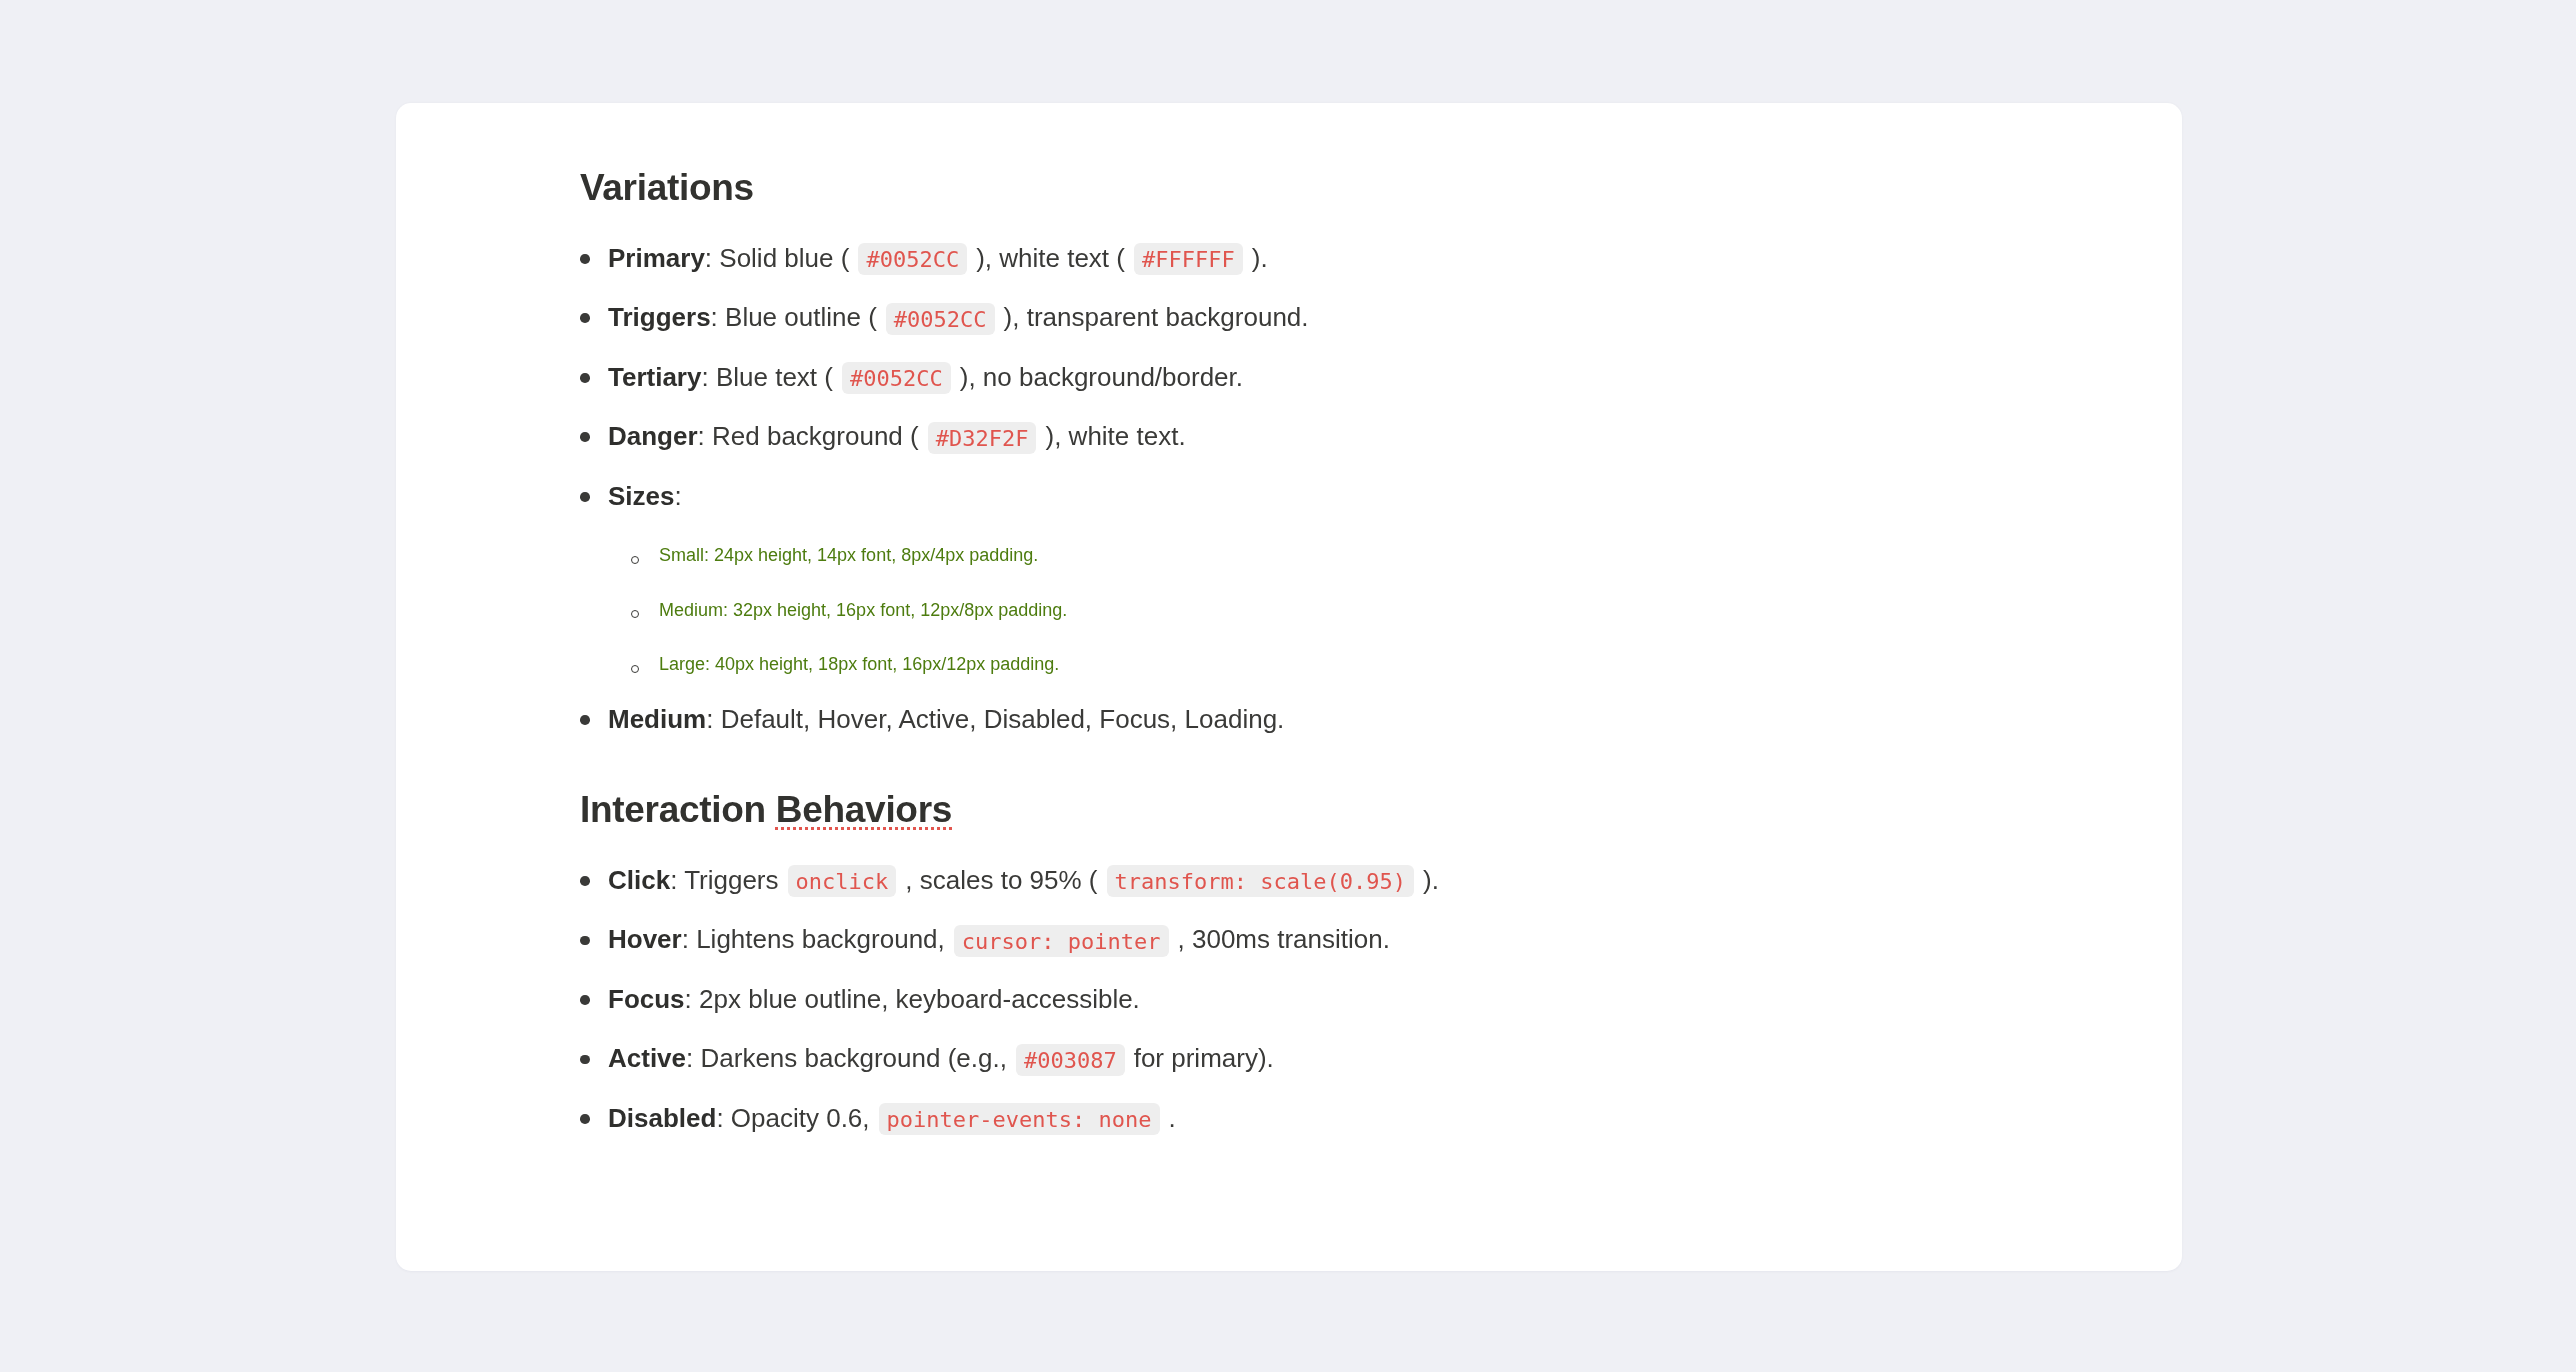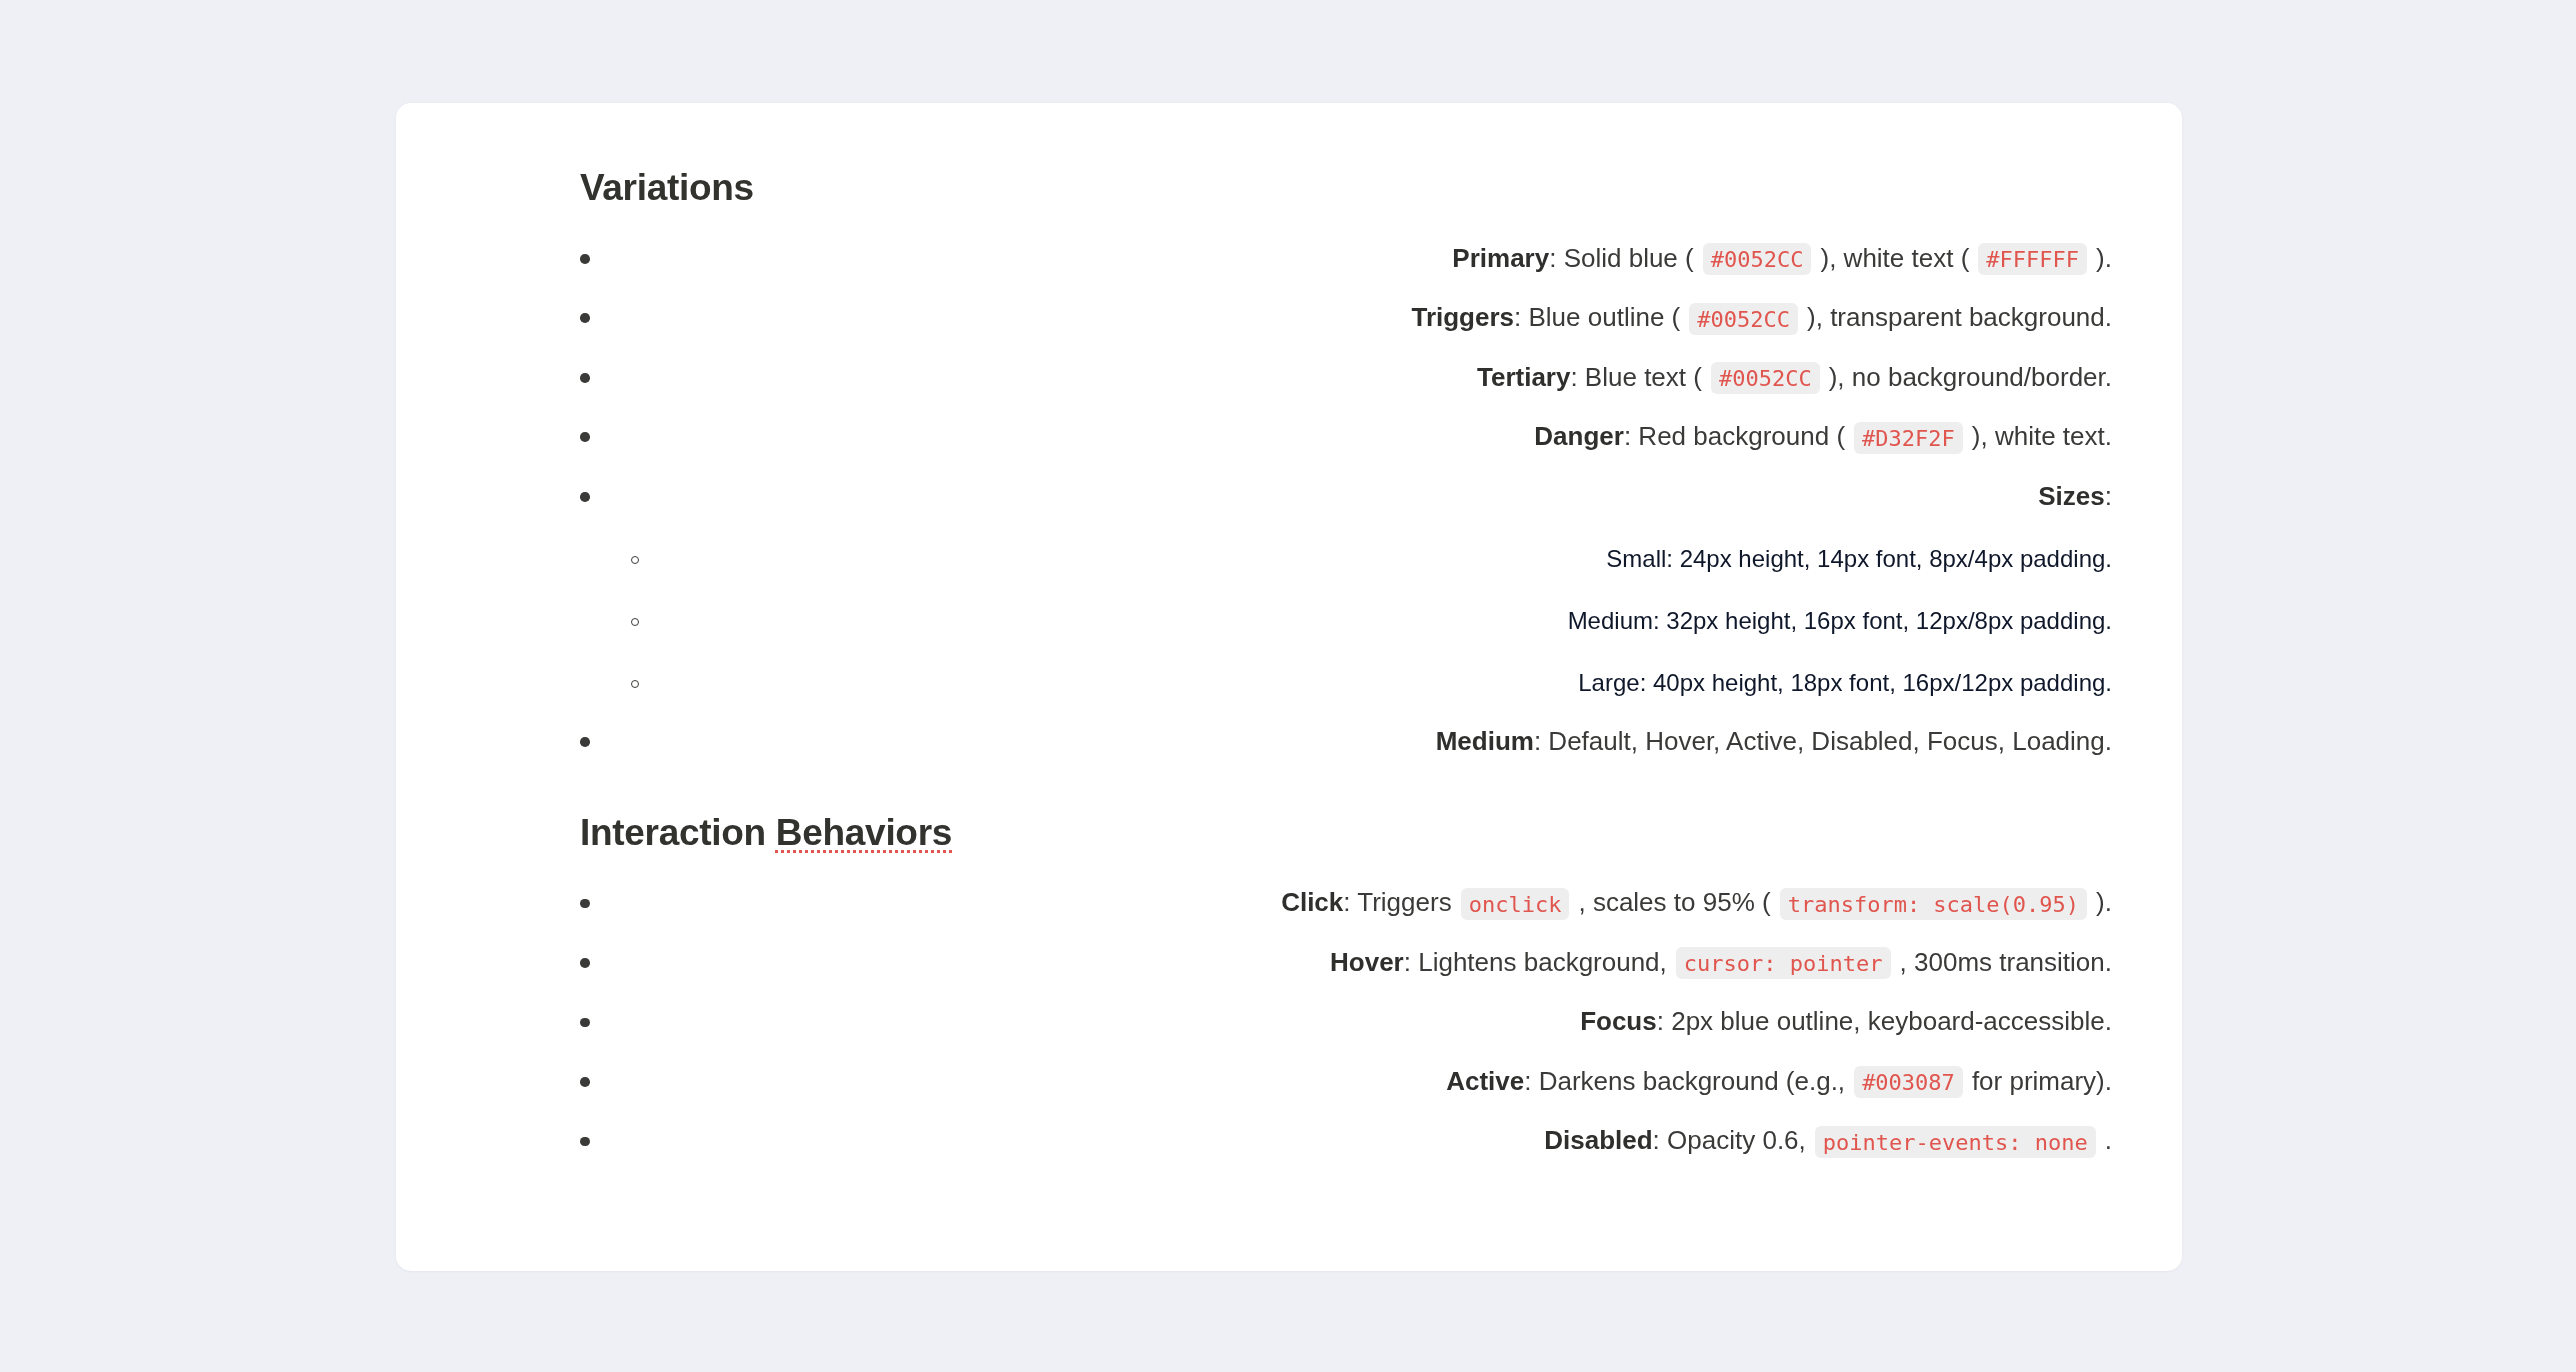--- a/index.html
+++ b/index.html
@@ -54,21 +54,20 @@
     text-decoration-style: dotted;
     text-decoration-color: #e2564f;
     text-decoration-thickness: 2.6px;
     text-underline-offset: 5.3px;
   }
 
   ul.bullets {
     list-style: none;
     margin: 0;
     padding: 0;
-    text-align: right;
   }
 
   ul.bullets > li {
     position: relative;
     padding-left: 28px;
     margin-top: 27px;
     font-size: 26px;
     line-height: 1.25;
     color: #3a3a38;
   }
@@ -90,23 +89,23 @@
     list-style: none;
     margin: 0;
     padding: 0;
   }
 
   ul.sub-bullets > li {
     position: relative;
     padding-left: 28px;
     margin-top: 32px;
     margin-left: 23px;
-    font-size: 24px;
+    font-size: 18px;
     line-height: 1.25;
-    color: #0f172a;
+    color: #4d7c0f;
   }
   ul.sub-bullets > li:first-child {
     margin-top: 32px;
   }
 
   ul.sub-bullets > li > .marker-hollow {
     position: absolute;
     left: 0;
     top: 11.4px;
     width: 8px;

